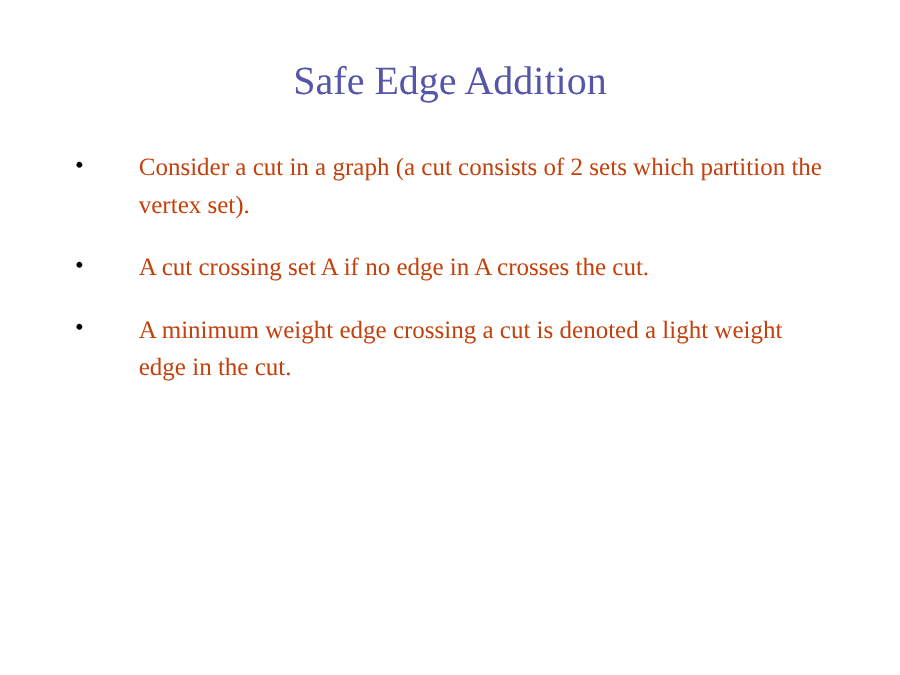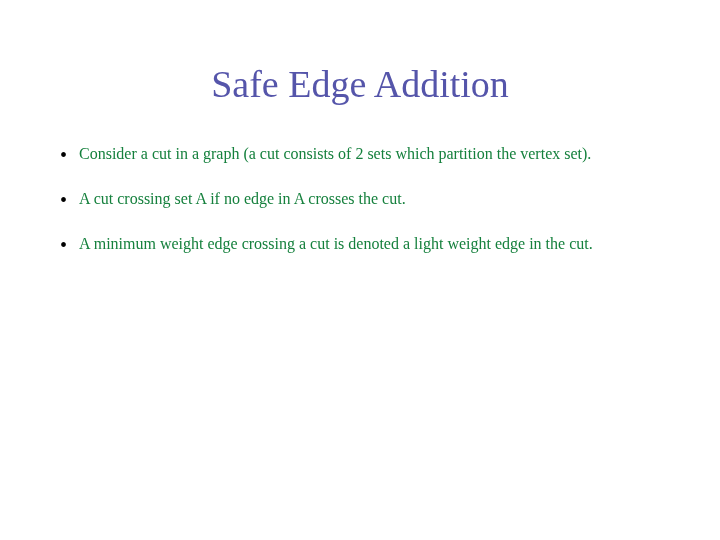--- a/index.html
+++ b/index.html
@@ -21,26 +21,26 @@
       height: 540px;
       background: #ffffff;
       display: flex;
       flex-direction: column;
       align-items: center;
       padding: 40px 60px 40px 60px;
     }
 
     .slide-title {
       color: #5555aa;
-      font-size: 38px;
+      font-size: 32px;
       font-weight: normal;
       font-family: Georgia, 'Times New Roman', serif;
       text-align: center;
       margin-bottom: 36px;
-      margin-top: 22px;
+      margin-top: 6px;
     }
 
     .content {
       width: 100%;
       display: flex;
       flex-direction: column;
       gap: 20px;
     }
 
     .bullet-item {
@@ -50,24 +50,25 @@
     }
 
     .bullet-dot {
       font-size: 20px;
       color: #000000;
       margin-top: 2px;
       flex-shrink: 0;
     }
 
     .bullet-text {
-      font-size: 16px;
-      color: #15803d;
+      font-size: 20px;
+      color: #c2410c;
       line-height: 1.5;
       font-family: Georgia, 'Times New Roman', serif;
+      margin-left: 32px;
     }
   </style>
 </head>
 <body>
 
 <div class="slide">
   <h1 class="slide-title">Safe Edge Addition</h1>
 
   <div class="content">
 

